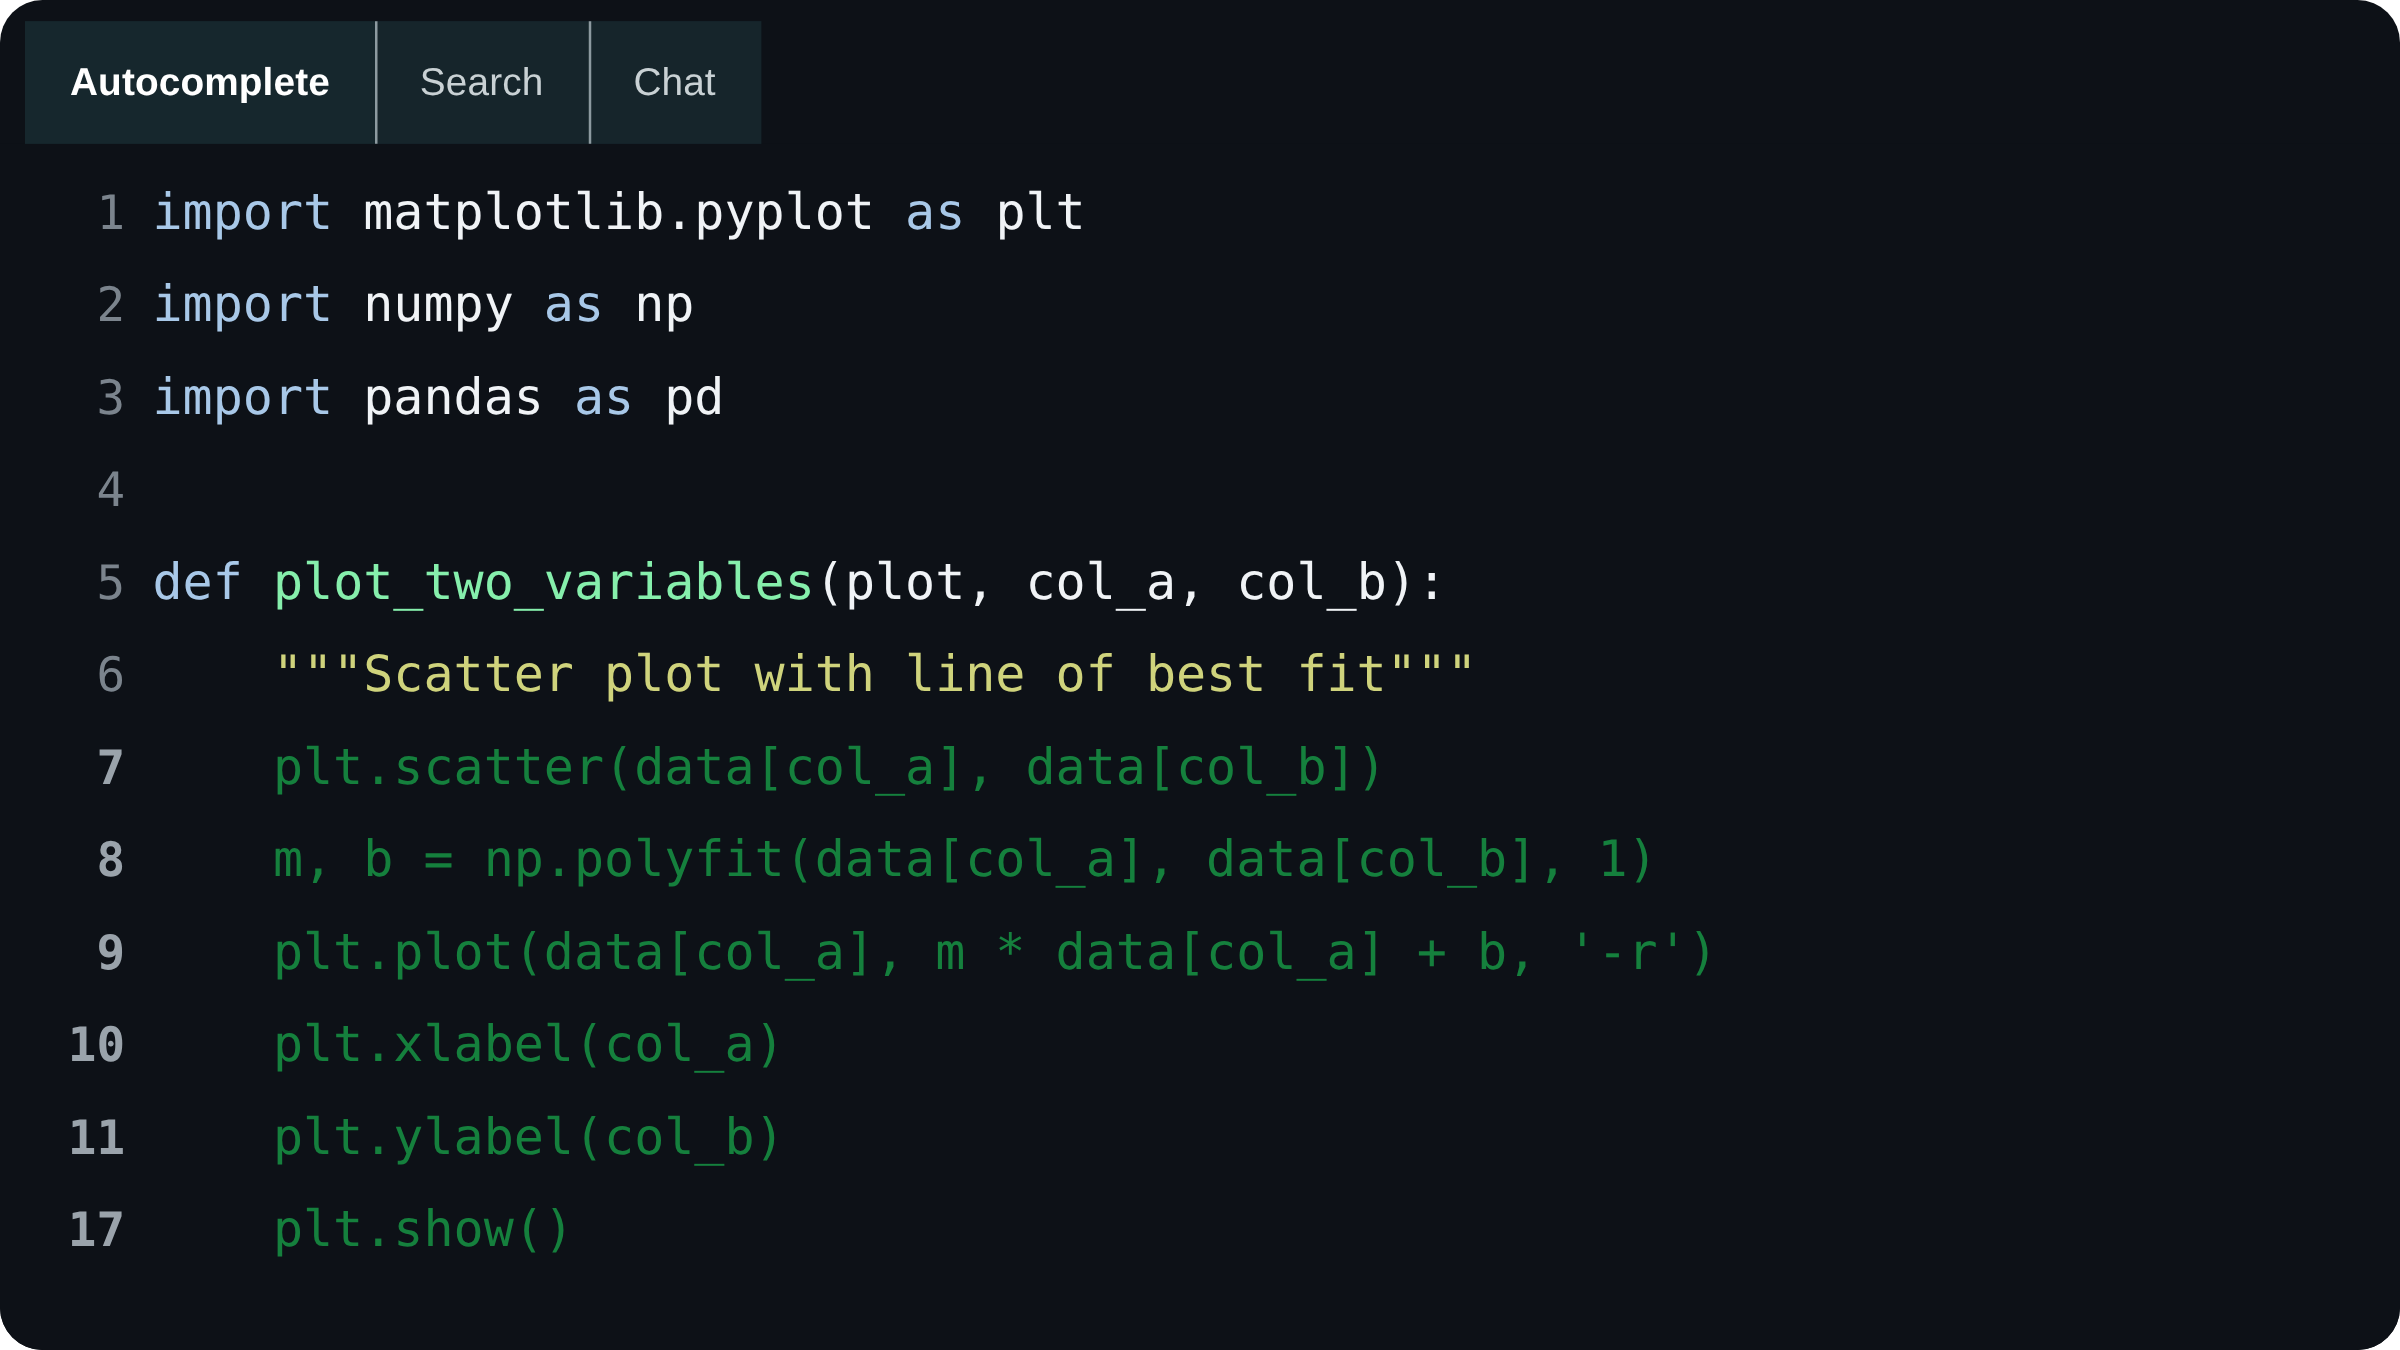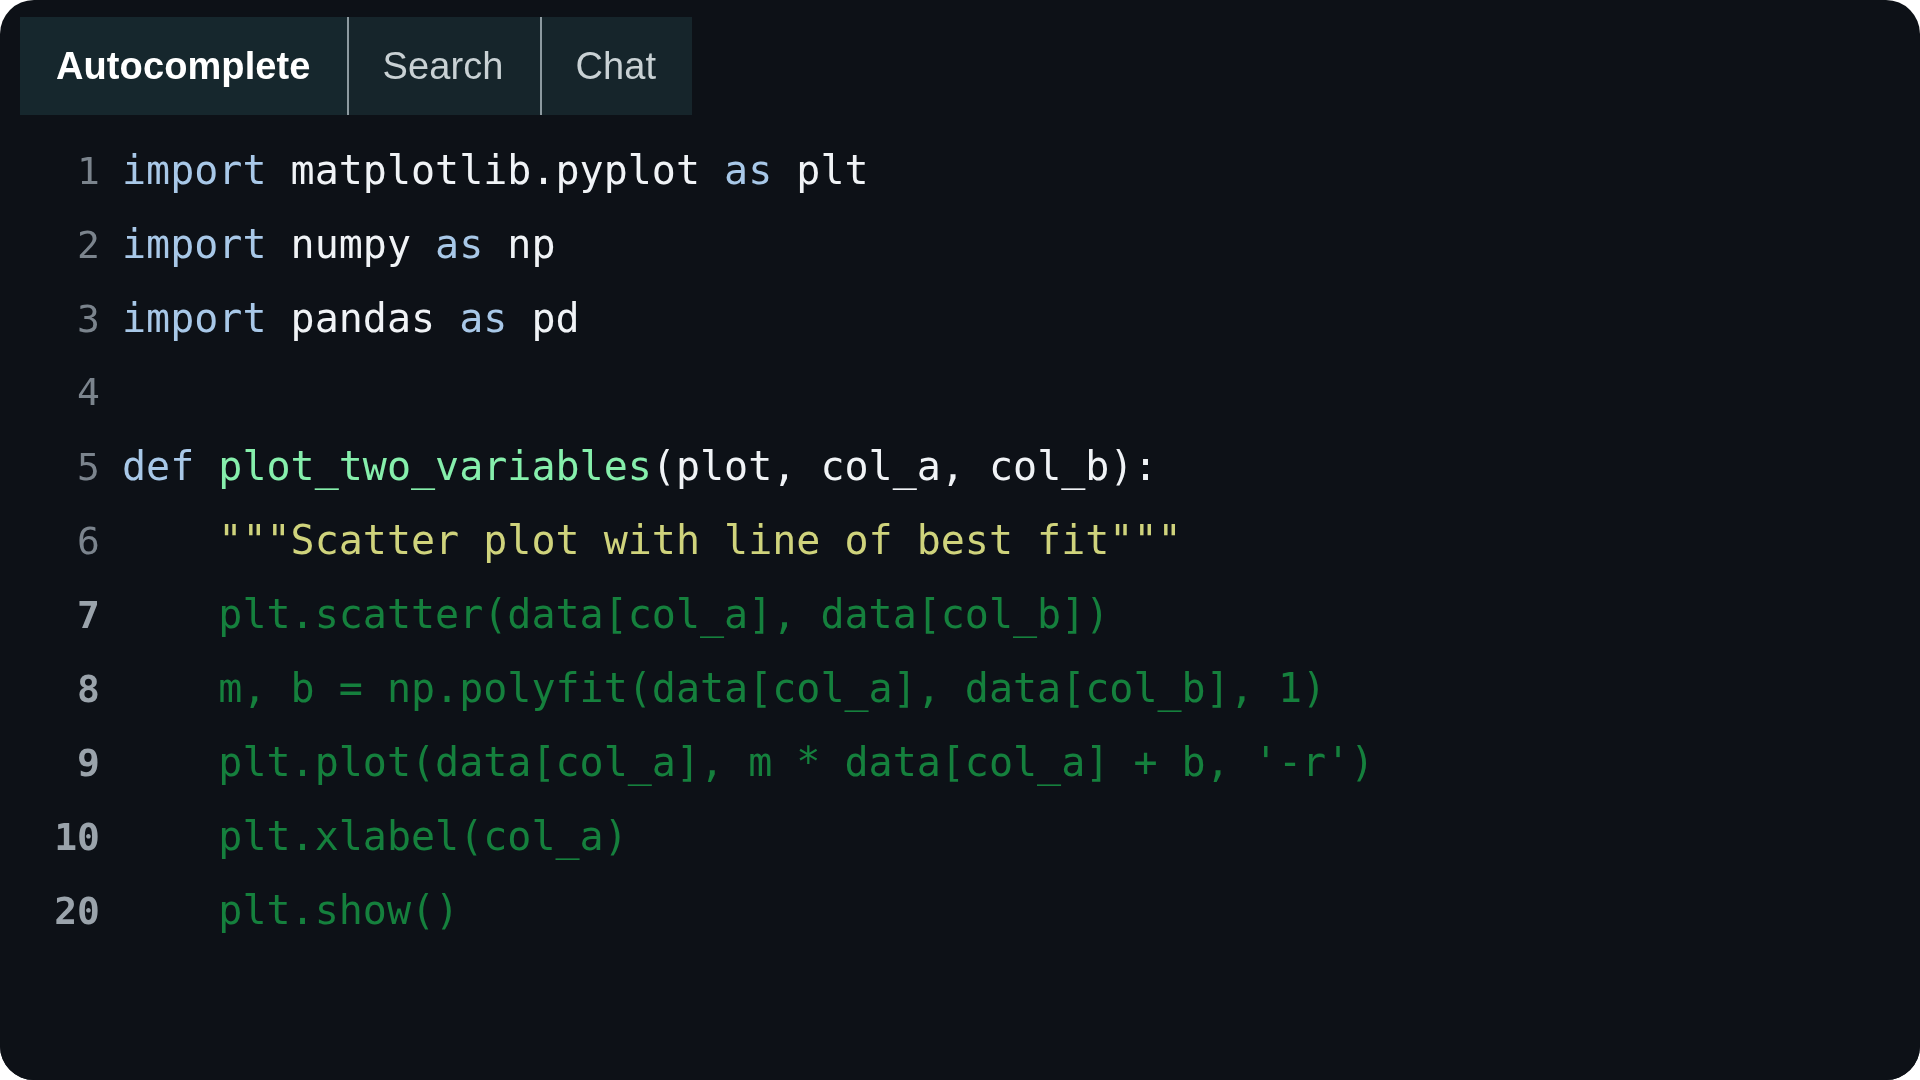--- a/index.html
+++ b/index.html
@@ -41,21 +41,21 @@
   }
 
   .tab {
     position: relative;
     display: flex;
     align-items: center;
     justify-content: center;
     padding: 0 36px;
     background: #16252b;
     color: #c9d1d4;
-    font-size: 38px;
+    font-size: 31px;
     font-weight: 400;
     letter-spacing: 0.1px;
     white-space: nowrap;
     cursor: pointer;
     user-select: none;
   }
 
   .tab.active {
     color: #ffffff;
     font-weight: 700;
@@ -142,16 +142,17 @@
       <div class="code-line"><span class="ln">1</span><span class="lc"><span class="t-kw">import</span><span class="t-plain"> matplotlib.pyplot </span><span class="t-kw">as</span><span class="t-plain"> plt</span></span></div>
       <div class="code-line"><span class="ln">2</span><span class="lc"><span class="t-kw">import</span><span class="t-plain"> numpy </span><span class="t-kw">as</span><span class="t-plain"> np</span></span></div>
       <div class="code-line"><span class="ln">3</span><span class="lc"><span class="t-kw">import</span><span class="t-plain"> pandas </span><span class="t-kw">as</span><span class="t-plain"> pd</span></span></div>
       <div class="code-line"><span class="ln">4</span><span class="lc"></span></div>
       <div class="code-line"><span class="ln">5</span><span class="lc"><span class="t-kw">def</span><span class="t-plain"> </span><span class="t-fn">plot_two_variables</span><span class="t-plain">(plot, col_a, col_b):</span></span></div>
       <div class="code-line"><span class="ln">6</span><span class="lc"><span class="t-plain">    </span><span class="t-doc">"""Scatter plot with line of best fit"""</span></span></div>
       <div class="code-line ghost"><span class="ln">7</span><span class="lc"><span class="t-ghost">    plt.scatter(data[col_a], data[col_b])</span></span></div>
       <div class="code-line ghost"><span class="ln">8</span><span class="lc"><span class="t-ghost">    m, b = np.polyfit(data[col_a], data[col_b], 1)</span></span></div>
       <div class="code-line ghost"><span class="ln">9</span><span class="lc"><span class="t-ghost">    plt.plot(data[col_a], m * data[col_a] + b, '-r')</span></span></div>
       <div class="code-line ghost"><span class="ln">10</span><span class="lc"><span class="t-ghost">    plt.xlabel(col_a)</span></span></div>
-      <div class="code-line ghost"><span class="ln">20</span><span class="lc"><span class="t-ghost">    plt.show()</span></span></div>
+      <div class="code-line ghost"><span class="ln">11</span><span class="lc"><span class="t-ghost">    plt.ylabel(col_b)</span></span></div>
+      <div class="code-line ghost"><span class="ln">17</span><span class="lc"><span class="t-ghost">    plt.show()</span></span></div>
     </div>
 
 </div>
 
 </body></html>

